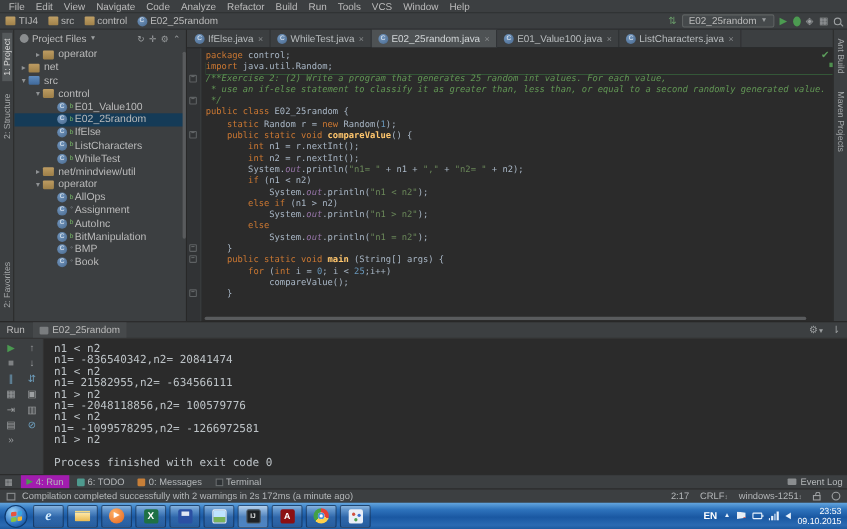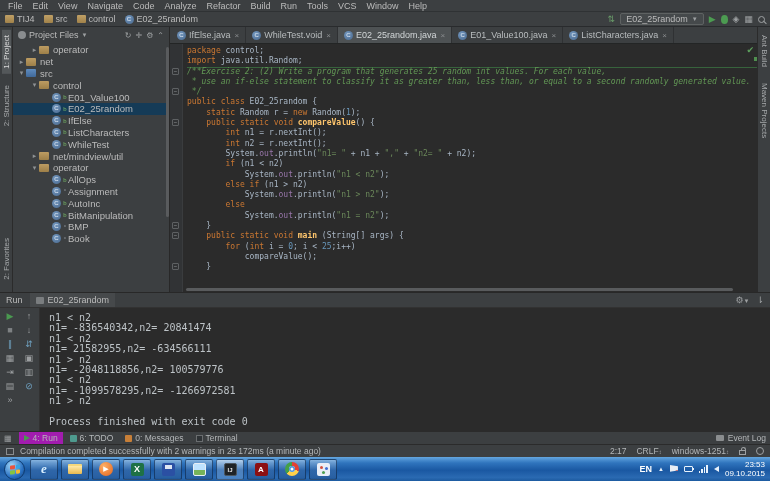--- a/index.html
+++ b/index.html
@@ -66,21 +66,21 @@
   .editor-body{flex:1;display:flex;min-height:0;position:relative;background:#2b2b2b}
   .editor-gutter{width:13px;flex:none;background:#313335;border-right:1px solid #3a3c3e;padding-top:2px}
   .gut-line{height:10.3px;position:relative}
   .fold{position:absolute;left:2px;top:1px;width:7px;height:7px;border:1px solid #5e6163;color:#9da0a2;font-size:6px;line-height:5px;text-align:center;border-radius:1px}
   .code-area{flex:1;padding:2px 0 0 4px;font-family:"DejaVu Sans Mono","Liberation Mono",monospace;font-size:8px;overflow:hidden;position:relative}
   .code-line{height:10.3px;line-height:10.3px;white-space:pre}
   .code-line.changed{box-shadow:0 1px 0 #37633c}
   .tok-k{color:#cc7832}.tok-s{color:#6a8759}.tok-n{color:#6897bb}
   .tok-c{color:#629755;font-style:italic}
   .tok-m{color:#ffc66d;font-weight:bold}
-  .tok-f{color:#9876aa;}
+  .tok-f{color:#9876aa;font-style:italic}
   .tok-p{color:#a9b7c6}
   .editor-check{position:absolute;top:1px;right:3px;color:#5c9e5c;font-size:9px}
   .vcs-strip{position:absolute;top:13px;right:0;width:3px;height:4px;background:#4f8f4f}
   .hscroll{position:absolute;left:16px;right:24px;bottom:1px;height:3px;background:#595b5d;border-radius:2px}
 
   
   .run-panel{height:139px;flex:none;display:flex;flex-direction:column;border-top:1px solid #282828;background:#2b2b2b}
   .rp-header{height:15px;flex:none;background:#3c3f41;display:flex;align-items:center;font-size:9px;color:#bbbbbb;padding:0 6px;gap:7px;border-bottom:1px solid #323232}
   .rp-tab{display:flex;align-items:center;gap:4px;background:#46494b;padding:0 6px;height:14px}
   .rp-tab-ico{width:8px;height:7px;background:#7a7d7f;border-radius:1px}
@@ -329,21 +329,21 @@
 
     <div class="editor">
       <div class="tab-bar">
           <div class="tab">
             <span class="class-ico">C</span>
             <span class="tab-label">IfElse.java</span>
             <span class="tab-close">×</span>
           </div>
           <div class="tab">
             <span class="class-ico">C</span>
-            <span class="tab-label">WhileTest.void</span>
+            <span class="tab-label">WhileTest.java</span>
             <span class="tab-close">×</span>
           </div>
           <div class="tab active">
             <span class="class-ico">C</span>
             <span class="tab-label">E02_25random.java</span>
             <span class="tab-close">×</span>
           </div>
           <div class="tab">
             <span class="class-ico">C</span>
             <span class="tab-label">E01_Value100.java</span>

